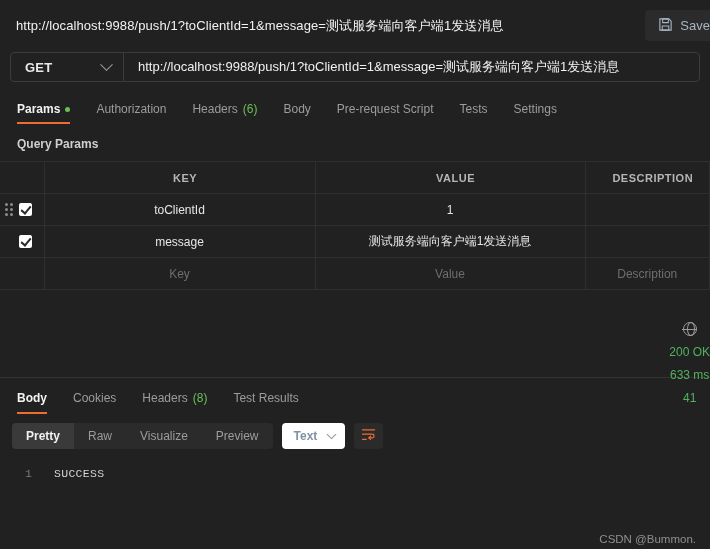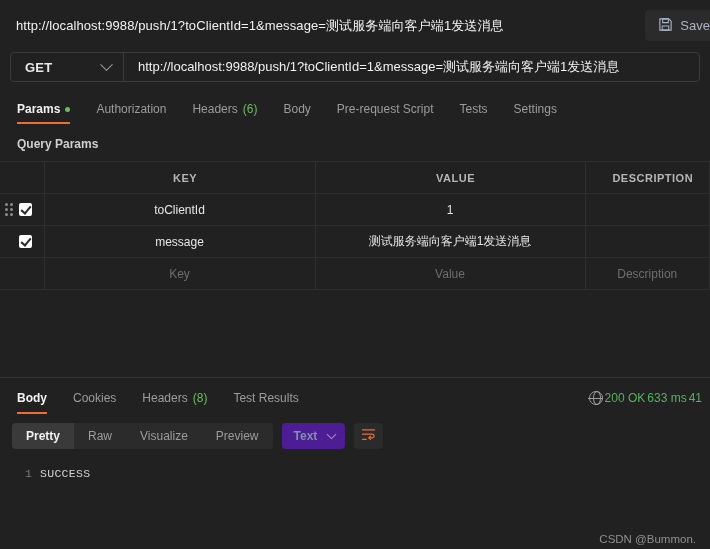--- a/index.html
+++ b/index.html
@@ -225,23 +225,24 @@
     height: 36px;
     padding: 0 10px;
     position: relative;
   }
   .resp-tabs .rtab { padding-bottom: 9px; }
   .resp-status {
     position: absolute;
     right: 0; bottom: 9px;
     display: flex;
     align-items: center;
-    gap: 2px;
+    gap: 9px;
     font-size: 12px;
-    padding-right: 8px;
+    padding-right: 0;
+    flex-direction: column;
   }
   .stat-green { color: #52b35c; }
   .globe {
     width: 14px; height: 14px;
     border: 1.3px solid #9b9b9b;
     border-radius: 50%;
     position: relative;
     display: inline-block;
   }
   .globe::before {
@@ -283,21 +284,21 @@
     color: #9c9c9c;
     white-space: nowrap;
     text-align: right;
   }
   .seg-btn.active {
     background: #3a3a3a;
     color: #f0f0f0;
     font-weight: 600;
   }
   .typebox {
-    background: #4c1d95;
+    background: #ffffff;
     border-radius: 4px;
     height: 26px;
     display: flex;
     align-items: center;
     gap: 11px;
     padding: 0 10px 0 12px;
   }
   .type-label { font-size: 12px; color: #7f92a6; font-weight: 600; }
   .chev-sm {
     width: 7px; height: 7px;
@@ -320,21 +321,21 @@
     display: flex;
     font-family: "Liberation Mono", monospace;
     font-size: 11.5px;
   }
   .gutter {
     width: 40px;
     text-align: right;
     color: #7a7a7a;
     padding-right: 8px;
   }
-  .code-text { color: #d2d2d2; letter-spacing: 0.3px; }
+  .code-text { color: #d2d2d2; letter-spacing: 0.3px; margin-left: 14px; }
 
   .watermark {
     position: absolute;
     right: 14px;
     bottom: 4px;
     font-size: 11.5px;
     color: #8f8f8f;
   }
 </style>
 </head>

